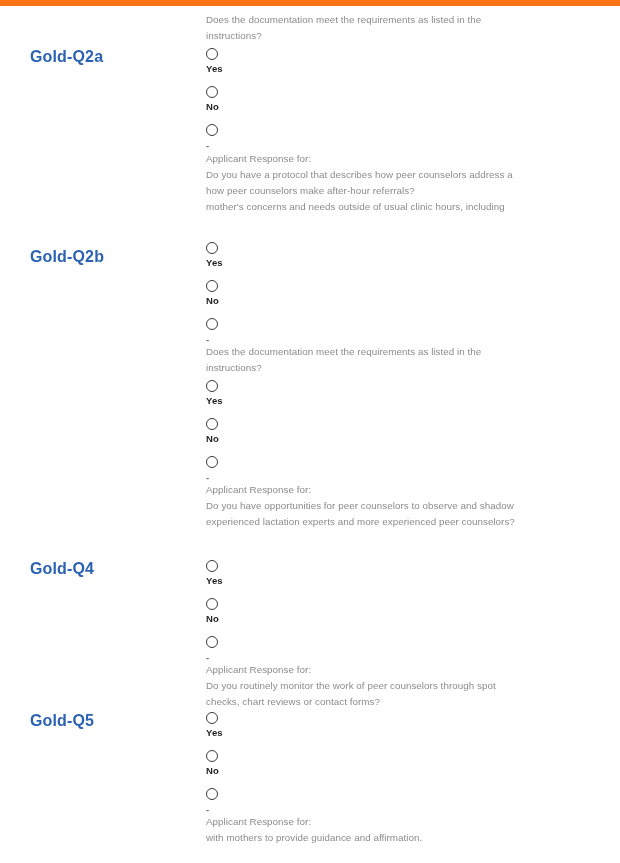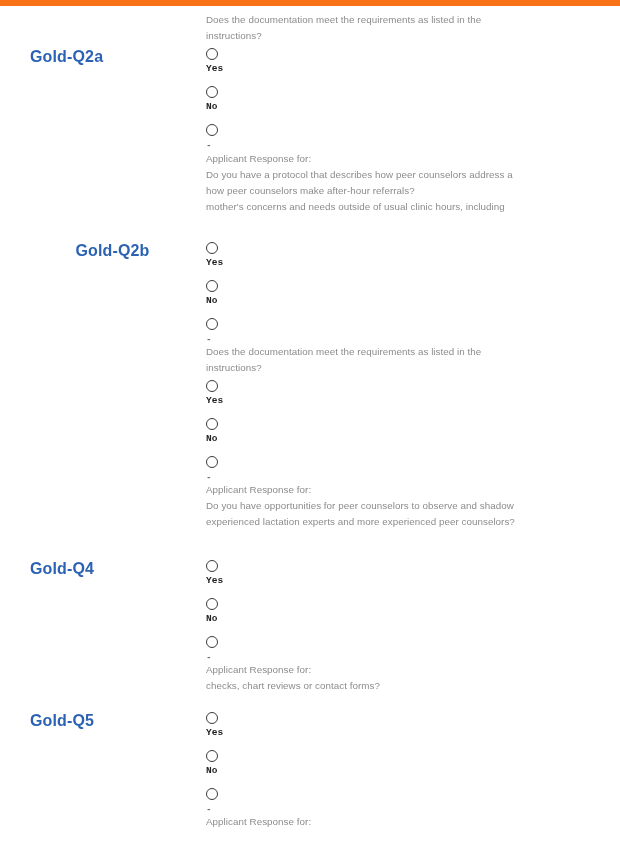--- a/index.html
+++ b/index.html
@@ -52,21 +52,20 @@
     white-space: nowrap;
   }
   
   .radio-group {
     left: 206px;
     width: 160px;
   }
   .radio-opt {
     position: relative;
     height: 38px;
-    font-family: Liberation Mono, monospace;
   }
   .radio-dot {
     position: absolute;
     top: 0;
     left: 0;
     width: 12px;
     height: 12px;
     border: 1.3px solid #3b3b3b;
     border-radius: 50%;
     background: #fff;
@@ -116,21 +115,21 @@
     </div>
   </div>
 
   <div class="blk qtext" style="top:145px;">
     <span class="ln">Applicant Response for:</span>
     <span class="ln">Do you have a protocol that describes how peer counselors address a</span>
     <span class="ln">how peer counselors make after-hour referrals?</span>
     <span class="ln">mother's concerns and needs outside of usual clinic hours, including</span>
   </div>
 
-  <div class="blk qlabel" style="top:238px;text-align:center;">Gold-Q2b</div>
+  <div class="blk qlabel" style="top:244px;">Gold-Q2b</div>
 
   <div class="blk radio-group" style="top:236px;">
     <div class="radio-opt">
       <span class="radio-dot"></span>
       <span class="radio-txt">Yes</span>
     </div>
     <div class="radio-opt">
       <span class="radio-dot"></span>
       <span class="radio-txt">No</span>
     </div>
@@ -179,20 +178,21 @@
       <span class="radio-txt">No</span>
     </div>
     <div class="radio-opt">
       <span class="radio-dot"></span>
       <span class="radio-txt dash">-</span>
     </div>
   </div>
 
   <div class="blk qtext" style="top:656px;">
     <span class="ln">Applicant Response for:</span>
+    <span class="ln">Do you routinely monitor the work of peer counselors through spot</span>
     <span class="ln">checks, chart reviews or contact forms?</span>
   </div>
 
   <div class="blk qlabel" style="top:708px;">Gold-Q5</div>
 
   <div class="blk radio-group" style="top:706px;">
     <div class="radio-opt">
       <span class="radio-dot"></span>
       <span class="radio-txt">Yes</span>
     </div>
@@ -201,15 +201,16 @@
       <span class="radio-txt">No</span>
     </div>
     <div class="radio-opt">
       <span class="radio-dot"></span>
       <span class="radio-txt dash">-</span>
     </div>
   </div>
 
   <div class="blk qtext" style="top:808px;">
     <span class="ln">Applicant Response for:</span>
+    <span class="ln">with mothers to provide guidance and affirmation.</span>
   </div>
 
 </div>
 
 </body></html>

